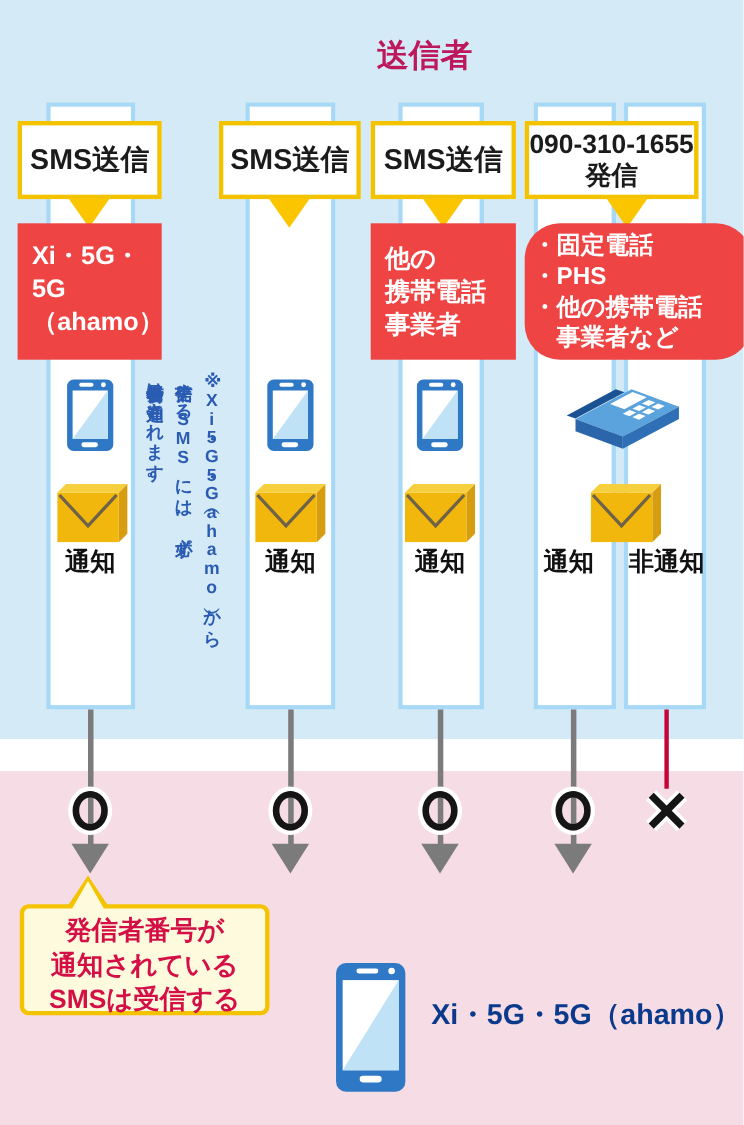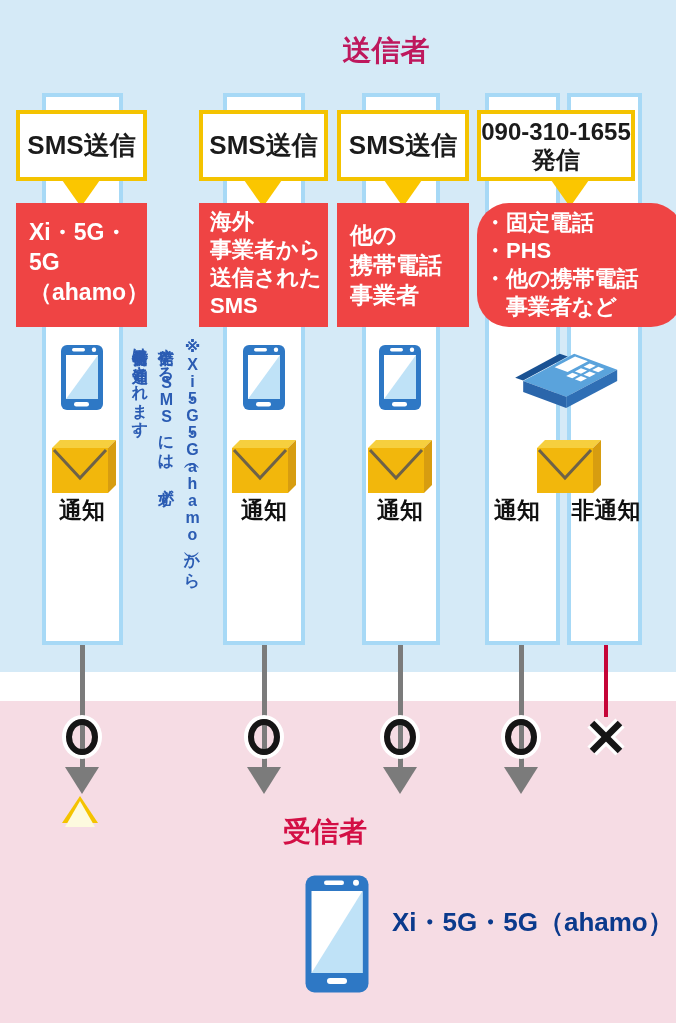--- a/index.html
+++ b/index.html
@@ -110,24 +110,20 @@
   <div class="ybox yb4">090-310-1655
 発信</div>
   <div class="ptr p1"></div>
   <div class="ptr p2"></div>
   <div class="ptr p3"></div>
   <div class="ptr p4"></div>
 
   <div class="dbox db1">Xi・5G・
 5G
 （ahamo）</div>
-  <div class="dbox db2">海外
-事業者から
-送信された
-SMS</div>
   <div class="dbox db3">他の
 携帯電話
 事業者</div>
   <div class="dbox db4">・固定電話
 ・PHS
 ・他の携帯電話
 　事業者など</div>
 
   <div class="note">※Xi・5G・5G（ahamo）から
 発信するSMSには、必ず
@@ -212,23 +208,25 @@
       <line x1="10" y1="10" x2="38" y2="38"></line>
       <line x1="38" y1="10" x2="10" y2="38"></line>
     </g>
     <g stroke="#151515" stroke-width="6.5">
       <line x1="10" y1="10" x2="38" y2="38"></line>
       <line x1="38" y1="10" x2="10" y2="38"></line>
     </g>
   </svg>
 
   <div class="callout-ptr-outer"></div>
+  <div class="callout">発信者番号が
+通知されている
+SMSは受信する</div>
   <div class="callout-ptr-inner"></div>
 
-  <div class="receiver-title">受信者</div>
 
   <svg class="bphone" viewBox="0 0 66 120">
     <rect x="1.5" y="1.5" width="63" height="117" rx="9" fill="#2e78c5"></rect>
     <rect x="7.5" y="17" width="51" height="82" fill="#ffffff"></rect>
     <polygon points="58.5,17 58.5,99 7.5,99" fill="#bfe2f7"></polygon>
     <rect x="20" y="6.5" width="20" height="4.5" rx="2.2" fill="#ffffff"></rect>
     <circle cx="52" cy="8.7" r="3" fill="#ffffff"></circle>
     <rect x="23" y="104" width="20" height="6" rx="3" fill="#ffffff"></rect>
   </svg>
   <div class="receiver-device-label">Xi・5G・5G（ahamo）</div>

